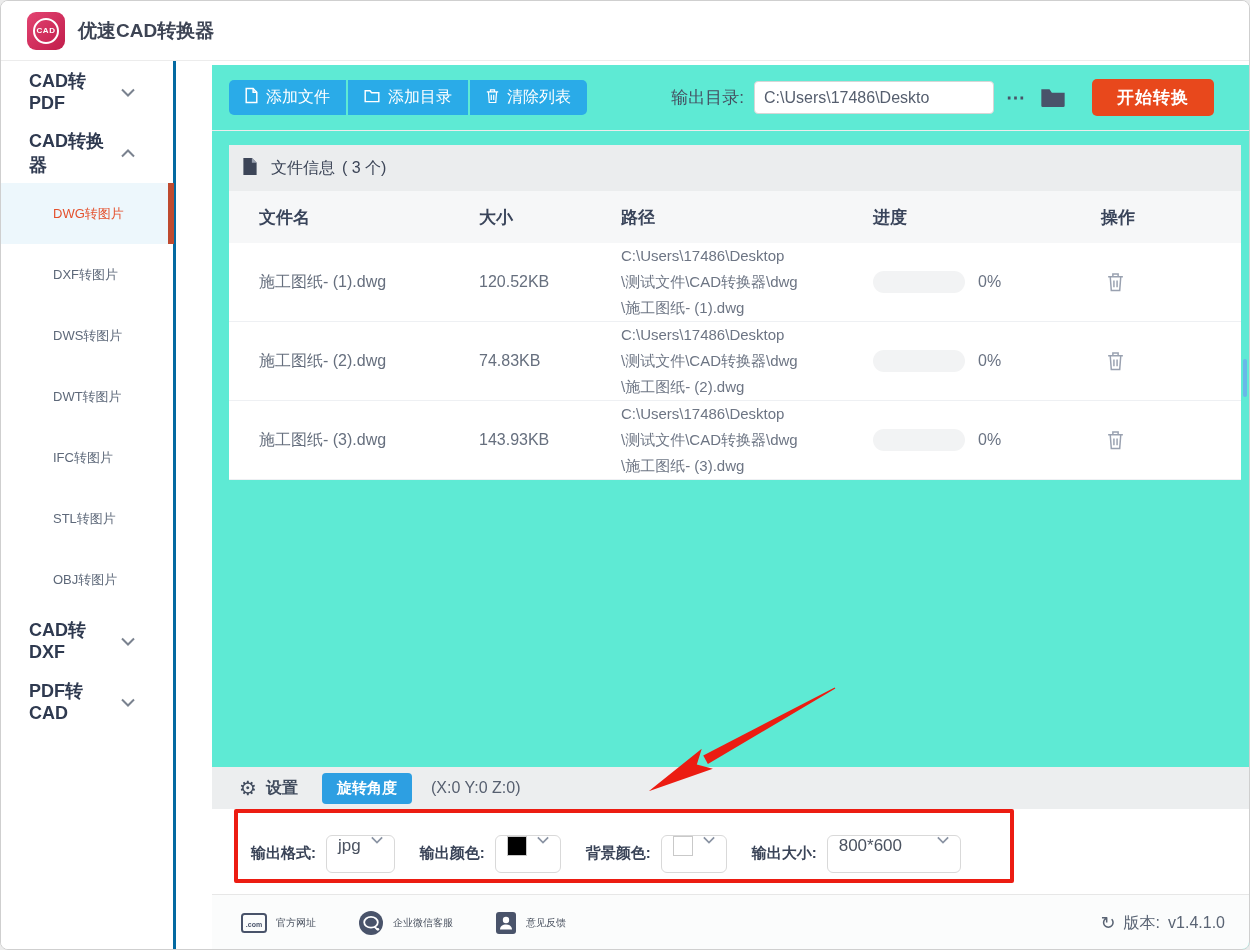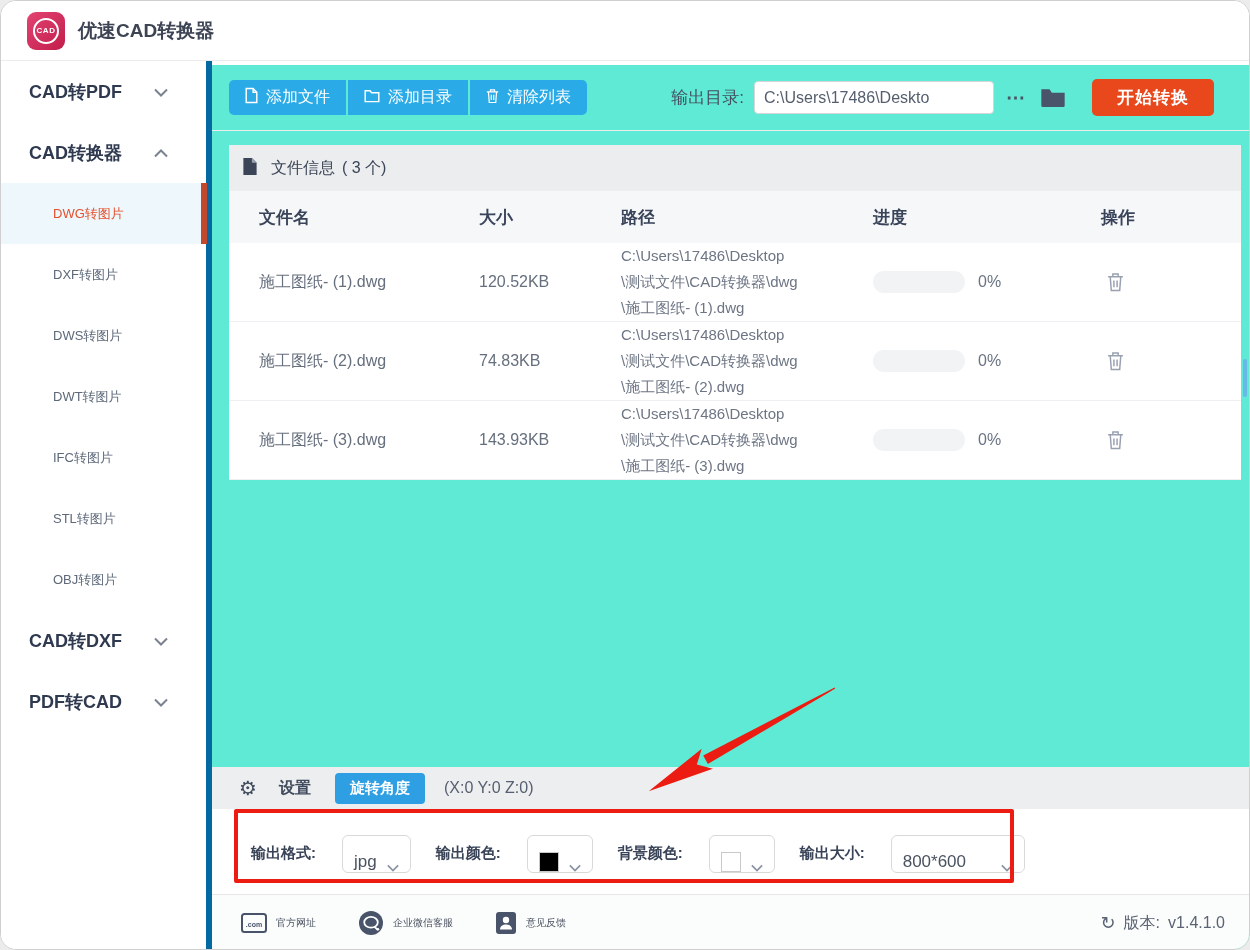--- a/index.html
+++ b/index.html
@@ -1,19 +1,19 @@
 <!DOCTYPE html>
 <html><head>
 <meta charset="utf-8">
 <style>
   * { margin:0; padding:0; box-sizing:border-box; }
   html,body { background:#ececec; font-family:"Liberation Sans","DejaVu Sans",sans-serif; }
   .window {
     position:relative; width:1250px; height:950px; background:#fff;
-    border:1px solid #cfcfcf; border-radius:16px; overflow:hidden;
+    border:1px solid #cfcfcf; border-radius:8px; overflow:hidden;
   }
 
   
   .titlebar { position:absolute; left:0; top:0; width:100%; height:60px; background:#fff;
     border-bottom:1px solid #ececec; display:flex; align-items:center; padding-left:26px; z-index:5; }
   .logo { width:38px; height:38px; border-radius:9px; background:linear-gradient(135deg,#e34472,#c11d4b);
     display:flex; align-items:center; justify-content:center; flex:0 0 auto; }
   .logo .ring { width:26px; height:26px; border:2px solid #fff; border-radius:50%;
     display:flex; align-items:center; justify-content:center; }
   .logo .ring span { color:#fff; font-size:8px; font-weight:700; letter-spacing:.5px; }
@@ -27,22 +27,22 @@
     filter:blur(2px); }
 
   .win-controls { position:absolute; right:20px; top:0; height:60px; display:flex; align-items:center; gap:33px; }
   .wc { cursor:pointer; display:flex; align-items:center; justify-content:center; color:#3f4a5c; }
   .hamburger { display:flex; flex-direction:column; gap:4px; }
   .hamburger i { display:block; width:23px; height:3px; background:#3f4a5c; border-radius:2px; }
   .minimize i { display:block; width:17px; height:2.5px; background:#3f4a5c; }
   .close { font-size:21px; line-height:1; color:#3f4a5c; }
 
   
-  .sidebar { position:absolute; left:0; top:60px; width:211px; height:890px; background:#fff;
-    border-right:6px solid #0369a1; z-index:4; }
+  .sidebar { position:absolute; left:0; top:60px; width:175px; height:890px; background:#fff;
+    border-right:3px solid #0369a1; z-index:4; }
   .side-group { height:61px; display:flex; align-items:center; padding:0 38px 0 28px;
     font-weight:700; font-size:18px; color:#2f3a50; cursor:pointer; }
   .side-group .chev { margin-left:auto; }
   .side-sub { height:61px; display:flex; align-items:center; padding-left:52px;
     font-size:13px; color:#5d6879; cursor:pointer; position:relative; }
   .side-sub.active { background:#edf7fc; color:#e4502c; }
   .active-bar { position:absolute; right:-1px; top:0; height:100%; width:6px; background:#bf4a2f; }
 
   
   .main { position:absolute; left:211px; top:64px; width:1039px; height:890px; background:#5eead4; }
@@ -80,30 +80,30 @@
     border-bottom:1px solid #eef0f3; font-size:16px; color:#666f7e; }
   .trow .path { font-size:15px; color:#6d7584; line-height:26px; }
   .cell-progress { display:flex; align-items:center; gap:13px; }
   .pill { width:92px; height:22px; background:#f2f3f4; border-radius:11px; }
   .pct { font-size:16px; color:#6a7383; }
   .row-del { background:none; border:none; cursor:pointer; display:flex; padding-left:6px; }
 
   .settings-bar { position:absolute; left:0; top:702px; width:100%; height:42px; background:#eceeef;
     display:flex; align-items:center; padding-left:27px; }
   .gear { font-size:20px; color:#3f4a5c; }
-  .settings-label { margin-left:22px; font-size:16px; font-weight:700; color:#3f4a5c; }
+  .settings-label { margin-left:9px; font-size:16px; font-weight:700; color:#3f4a5c; }
   .rotate-btn { margin-left:24px; height:31px; padding:0 15px; background:#2d9fe2; color:#fff; border:none;
     border-radius:4px; font-size:15px; font-weight:600; cursor:pointer; font-family:inherit; }
   .rotation-val { margin-left:19px; font-size:16px; color:#565f6f; }
 
   .options-row { position:absolute; left:0; top:744px; width:100%; height:89px; background:#fff;
     display:flex; align-items:center; padding-left:39px; }
   .opt-label { font-size:15px; font-weight:700; color:#3a4458; }
-  .select { margin-left:26px; height:38px; border:1px solid #d9d9d9; border-radius:6px; background:#fff;
-    display:flex; align-items:flex-end; padding:0 11px; gap:10px; cursor:pointer; }
+  .select { margin-left:10px; height:38px; border:1px solid #d9d9d9; border-radius:6px; background:#fff;
+    display:flex; align-items:flex-start; padding:0 11px; gap:10px; cursor:pointer; }
   .select .val { font-size:17px; color:#4a5260; }
   .swatch { width:20px; height:20px; border:1px solid #c9c9c9; }
   .opt-gap { margin-left:25px; }
   .red-rect { position:absolute; left:233px; top:808px; width:780px; height:74px;
     border:4px solid #ec1c12; border-radius:2px; pointer-events:none; z-index:20; }
 
   
   .footer { position:absolute; left:211px; top:893px; width:1039px; height:57px; background:#fbfcfc;
     border-top:1px solid #e7e7e7; display:flex; align-items:center; padding:0 26px 0 29px; }
   .f-item { display:flex; align-items:center; gap:9px; cursor:pointer; margin-right:42px; }

